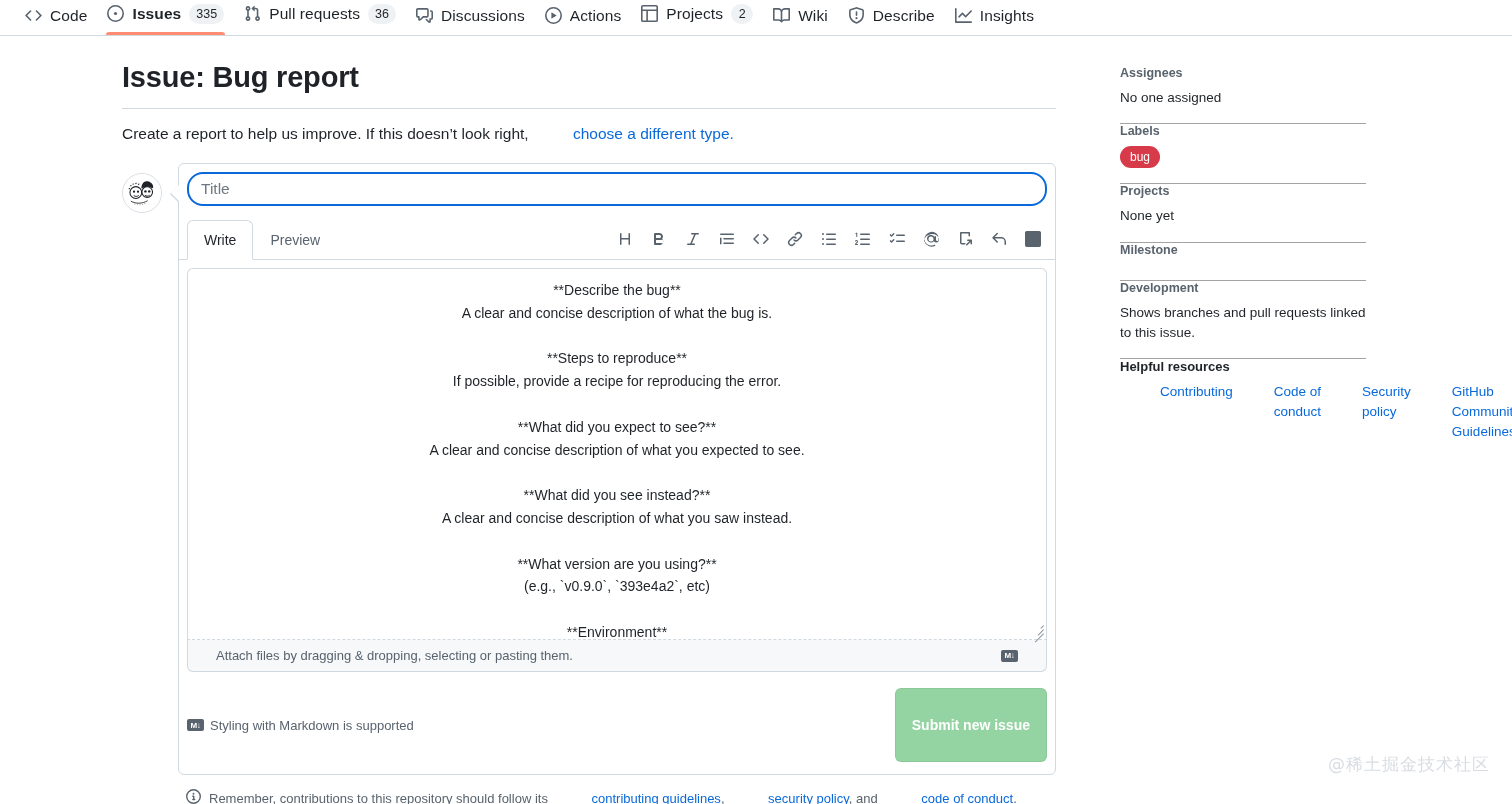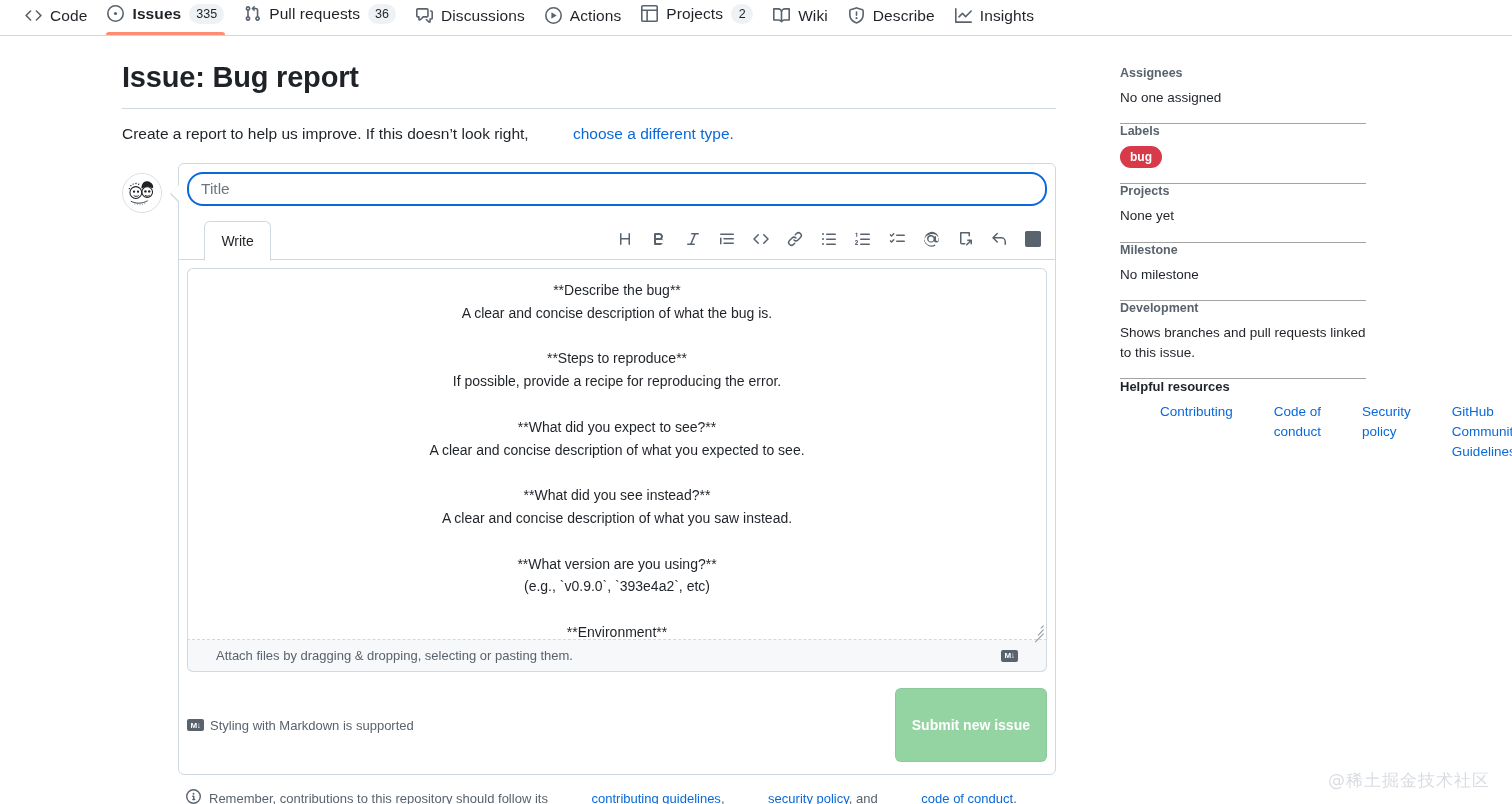--- a/index.html
+++ b/index.html
@@ -134,21 +134,21 @@
   
   .tabs-bar {
     display: flex;
     align-items: flex-end;
     justify-content: space-between;
     border-bottom: 1px solid #d1d9e0;
     margin: 14px -8px 0 -8px;
     padding: 0 8px;
     height: 40px;
   }
-  .tabs { display: flex; align-items: flex-end; height: 100%; margin-bottom: -1px; flex-direction: column; }
+  .tabs { display: flex; align-items: flex-end; height: 100%; margin-bottom: -1px; }
   .tab {
     padding: 9px 16px;
     font-size: 14px;
     color: #59636e;
     cursor: pointer;
     border: 1px solid transparent;
     border-radius: 6px 6px 0 0;
     line-height: 20px;
   }
   .tab.selected {
@@ -265,32 +265,32 @@
     font-size: 12.5px; font-weight: 600; color: #59636e;
     margin-bottom: 8px; cursor: pointer;
   }
   .side-head.dark { color: #1f2328; font-size: 13px; }
   .side-body { font-size: 13.5px; color: #1f2328; line-height: 1.5; }
   .label-badge {
     display: inline-block;
     background: #d73a49;
     color: #fff;
     font-size: 12px;
-    font-weight: 700;
+    font-weight: 400;
     border-radius: 12px;
     padding: 2px 10px;
     line-height: 18px;
     cursor: pointer;
   }
   .res-links { display: flex; flex-direction: row; gap: 1px; }
   .res-links a { font-size: 13.5px; line-height: 20px; }
 
   .watermark {
     position: absolute;
-    right: 22px; bottom: 12px;
+    right: 22px; bottom: 28px;
     font-size: 17px;
     color: #d9dde2;
     letter-spacing: 1px;
     font-family: "DejaVu Sans", sans-serif;
   }
 </style>
 </head>
 <body>
 
 <div class="repo-nav">
@@ -566,21 +566,20 @@
       </div>
     </div>
 
     <div class="side-section">
       <div class="side-head">Projects</div>
       <div class="side-body">None yet</div>
     </div>
 
     <div class="side-section">
       <div class="side-head">Milestone</div>
-      <div class="side-body">No milestone</div>
     </div>
 
     <div class="side-section">
       <div class="side-head">Development</div>
       <div class="side-body">Shows branches and pull requests linked to this issue.</div>
     </div>
 
     <div class="side-section">
       <div class="side-head dark">Helpful resources</div>
       <div class="res-links">

